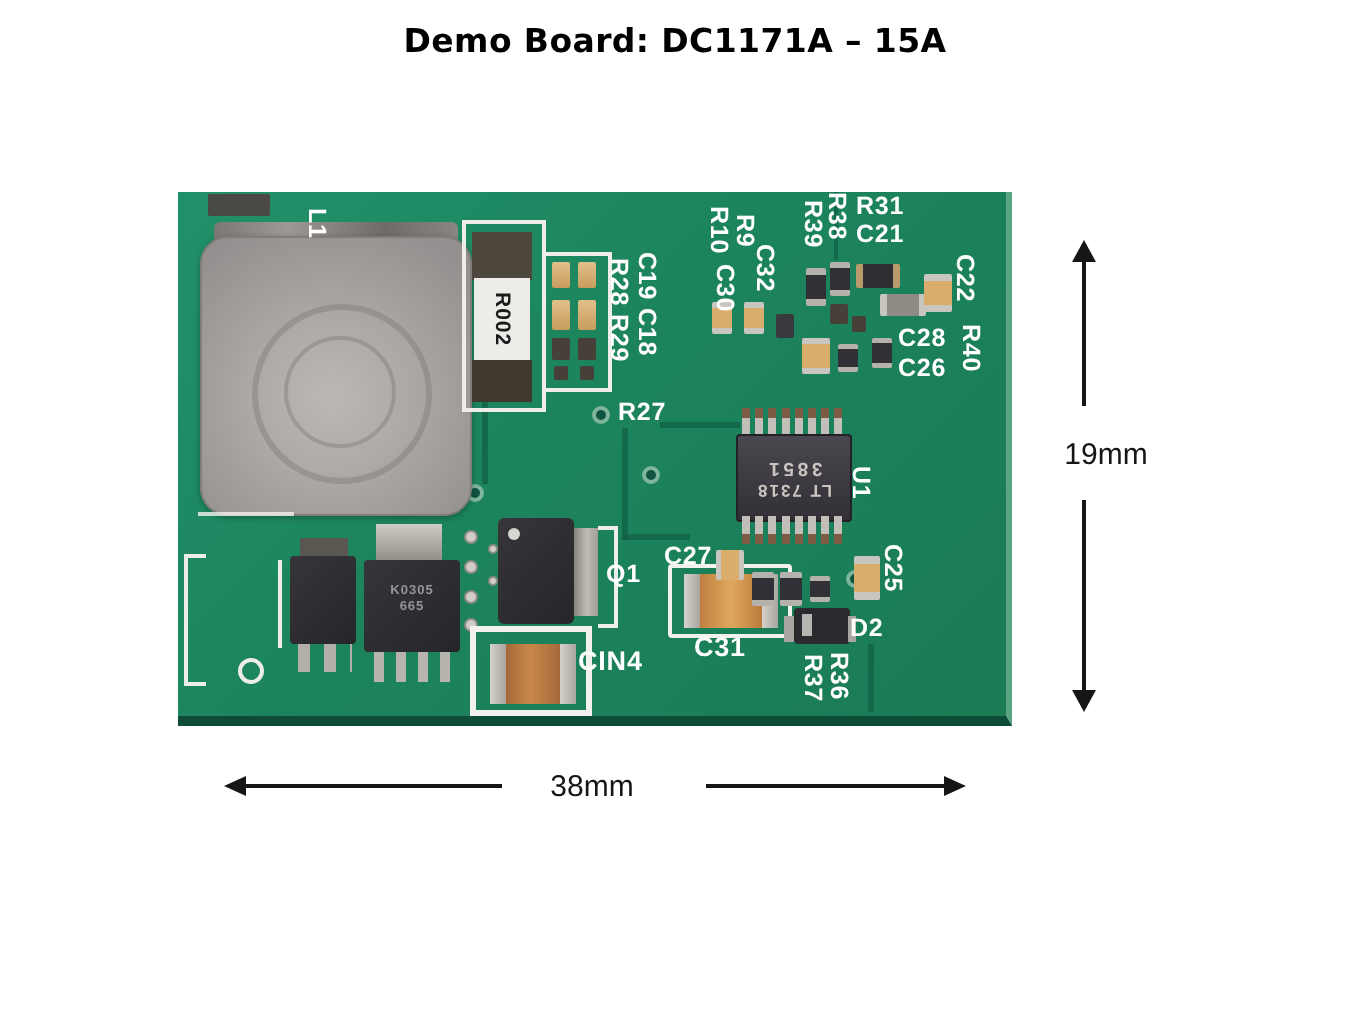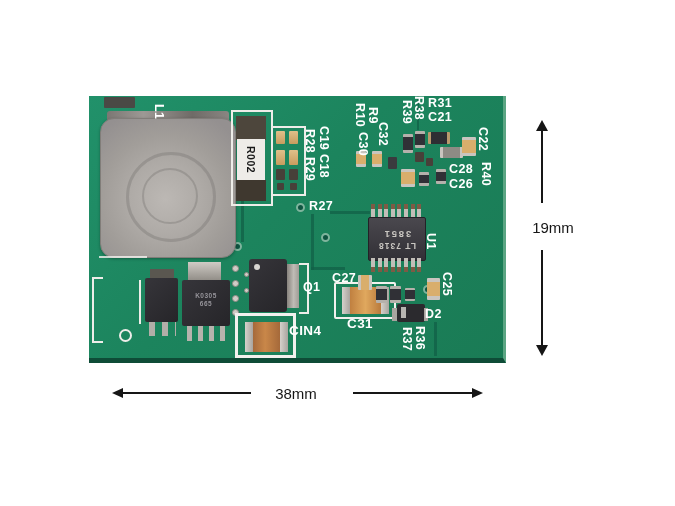--- a/index.html
+++ b/index.html
@@ -57,20 +57,21 @@
   
   .dimline{position:absolute;background:#161616;}
   .dimtext{position:absolute;color:#161616;font-size:15px;text-align:center;}
   .tri{position:absolute;width:0;height:0;}
 </style>
 </head>
 <body>
 
 <div id="stage">
 
+  <div class="title">Demo Board: DC1171A – 15A</div>
 
   <div class="board"></div>
 
   <div class="abs trace" style="left:241px;top:198px;width:3px;height:44px;"></div>
   <div class="abs trace" style="left:434px;top:322px;width:3px;height:34px;"></div>
   <div class="abs trace" style="left:311px;top:214px;width:3px;height:56px;"></div>
   <div class="abs trace" style="left:311px;top:267px;width:34px;height:3px;"></div>
   <div class="abs trace" style="left:417px;top:96px;width:2px;height:34px;"></div>
   <div class="abs trace" style="left:330px;top:211px;width:40px;height:3px;"></div>
 

